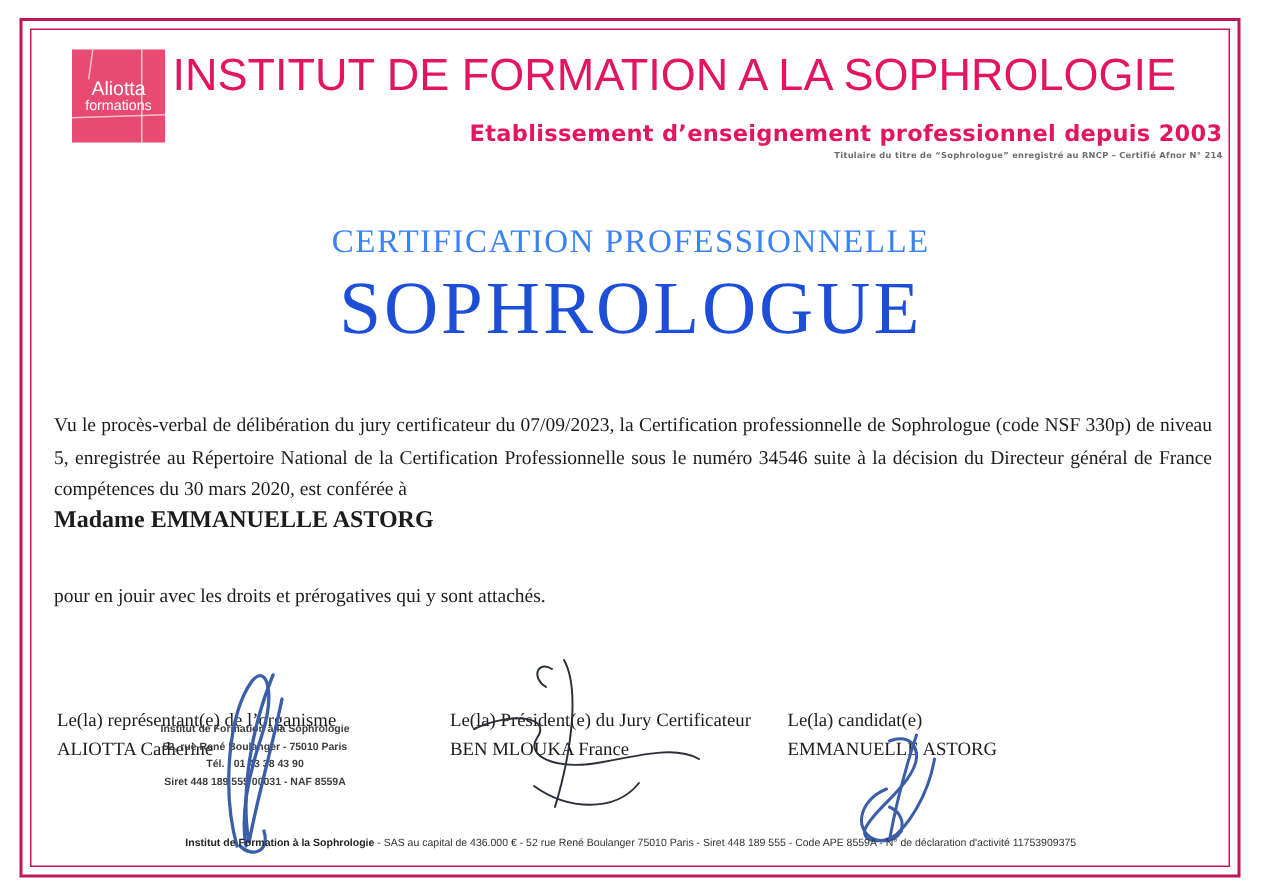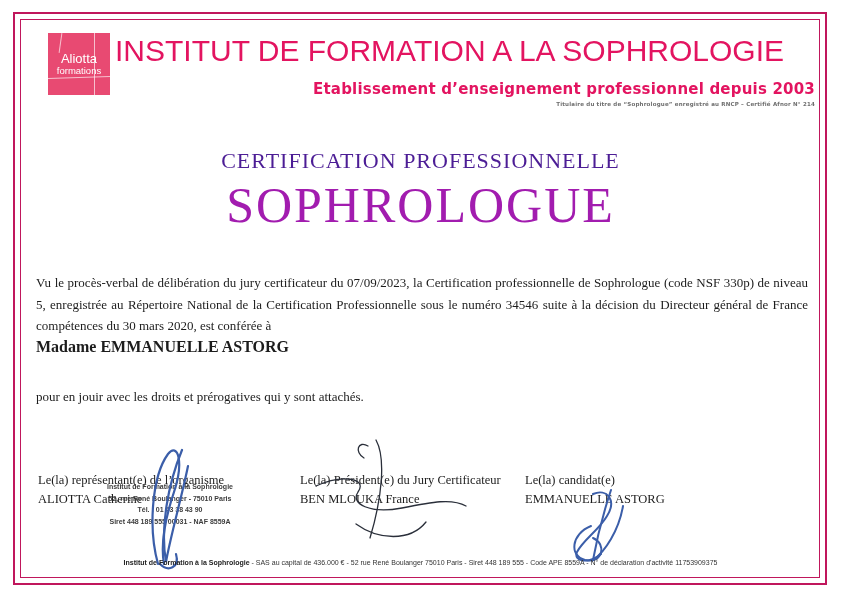--- a/index.html
+++ b/index.html
@@ -26,22 +26,22 @@
   .logo .v1{left:46px;top:0;width:1px;height:62px;}
   .logo .v2{left:12px;top:0;width:1px;height:20px;transform:rotate(8deg);}
   .logo .h1{left:0;top:44px;width:62px;height:1px;transform:rotate(-2deg);}
   .title{position:absolute;left:115px;top:34px;width:710px;font-family:"Liberation Sans", sans-serif;
          font-size:30px;line-height:34px;color:var(--pink);white-space:nowrap;}
   .subtitle{position:absolute;right:26px;top:80px;text-align:right;font-family:"DejaVu Sans", sans-serif;}
   .subtitle .s1{font-size:15px;font-weight:bold;color:var(--pink);letter-spacing:.2px;}
   .subtitle .s2{font-size:5.5px;font-weight:bold;color:#6e6e6e;margin-top:3px;letter-spacing:.2px;}
 
   
-  .cert-heading{position:absolute;left:0;right:0;top:148px;text-align:center;font-size:22px;letter-spacing:1px;color:#4c1d95;}
-  .cert-title{position:absolute;left:0;right:0;top:176px;text-align:center;font-size:50px;letter-spacing:2px;color:#a21caf;}
+  .cert-heading{position:absolute;left:0;right:0;top:148px;text-align:center;font-size:22px;letter-spacing:1px;color:#3b82f6;}
+  .cert-title{position:absolute;left:0;right:0;top:176px;text-align:center;font-size:50px;letter-spacing:2px;color:#1d4ed8;}
 
   
   .body-par{position:absolute;left:36px;top:272px;width:772px;font-size:13px;line-height:21.5px;text-align:justify;}
   .recipient{position:absolute;left:36px;top:338px;font-size:16px;font-weight:bold;}
   .birth{position:absolute;left:36px;top:366px;font-size:13px;}
   .rights{position:absolute;left:36px;top:389px;font-size:13px;}
   .place-date{position:absolute;left:565px;top:428px;font-size:13px;}
 
   
   .sig-col{position:absolute;font-size:12.5px;line-height:19px;}

